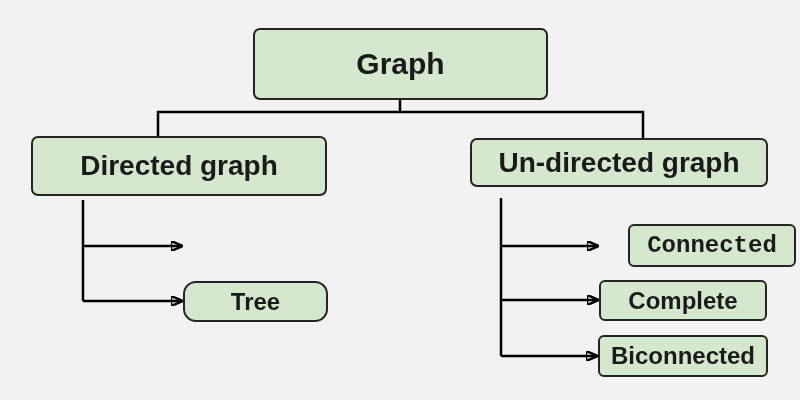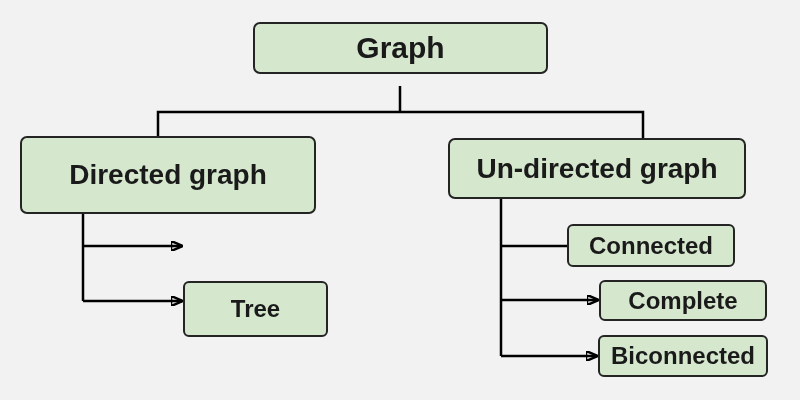--- a/index.html
+++ b/index.html
@@ -38,26 +38,26 @@
     background: var(--node-fill);
     border: 2px solid var(--node-border);
     border-radius: 7px;
     color: var(--text);
     font-weight: 700;
     white-space: nowrap;
   }
   .lvl1 { font-size: 30px; }
   .lvl2 { font-size: 28px; }
   .lvl3 { font-size: 24px; }
-  #n-root        { left: 253px; top:  22px; width: 295px; height: 52px; }
-  #n-directed    { left:  20px; top: 136px; width: 296px; height: 78px; }
-  #n-undirected  { left: 448px; top: 138px; width: 298px; height: 61px; }
+  #n-root        { left: 253px; top:  28px; width: 295px; height: 72px; }
+  #n-directed    { left:  31px; top: 136px; width: 296px; height: 60px; }
+  #n-undirected  { left: 470px; top: 138px; width: 298px; height: 49px; }
   #n-dag         { left: 183px; top: 226px; width: 145px; height: 41px; border-radius: 6px; }
-  #n-tree        { left: 183px; top: 281px; width: 145px; height: 56px; border-radius: 6px; }
-  #n-connected   { left: 567px; top: 224px; width: 168px; height: 43px; border-radius: 6px; }
+  #n-tree        { left: 183px; top: 281px; width: 145px; height: 41px; border-radius: 13px; }
+  #n-connected   { left: 628px; top: 224px; width: 168px; height: 43px; border-radius: 6px; font-family: Liberation Mono, monospace; }
   #n-complete    { left: 599px; top: 280px; width: 168px; height: 41px; border-radius: 6px; }
   #n-biconnected { left: 598px; top: 335px; width: 170px; height: 42px; border-radius: 6px; }
 </style>
 </head>
 <body>
 
 <div class="diagram">
 
   <svg class="edges" viewBox="0 0 800 400" xmlns="http://www.w3.org/2000/svg">
     <defs>

